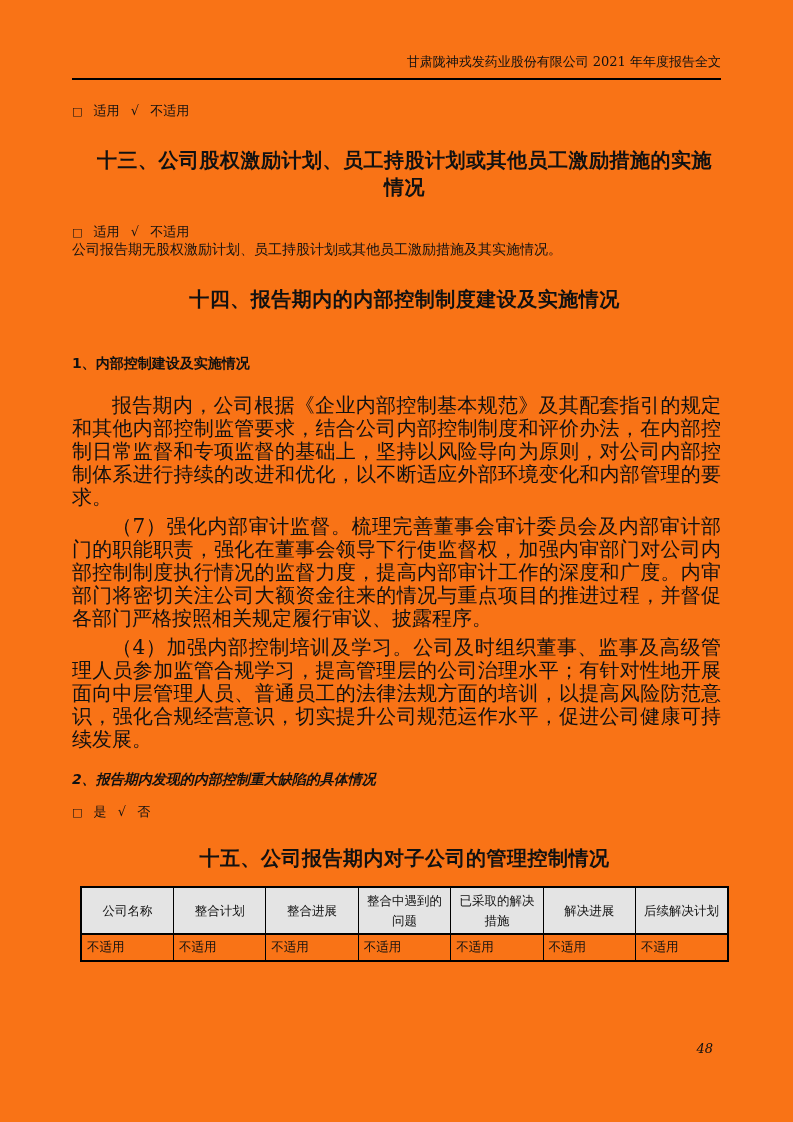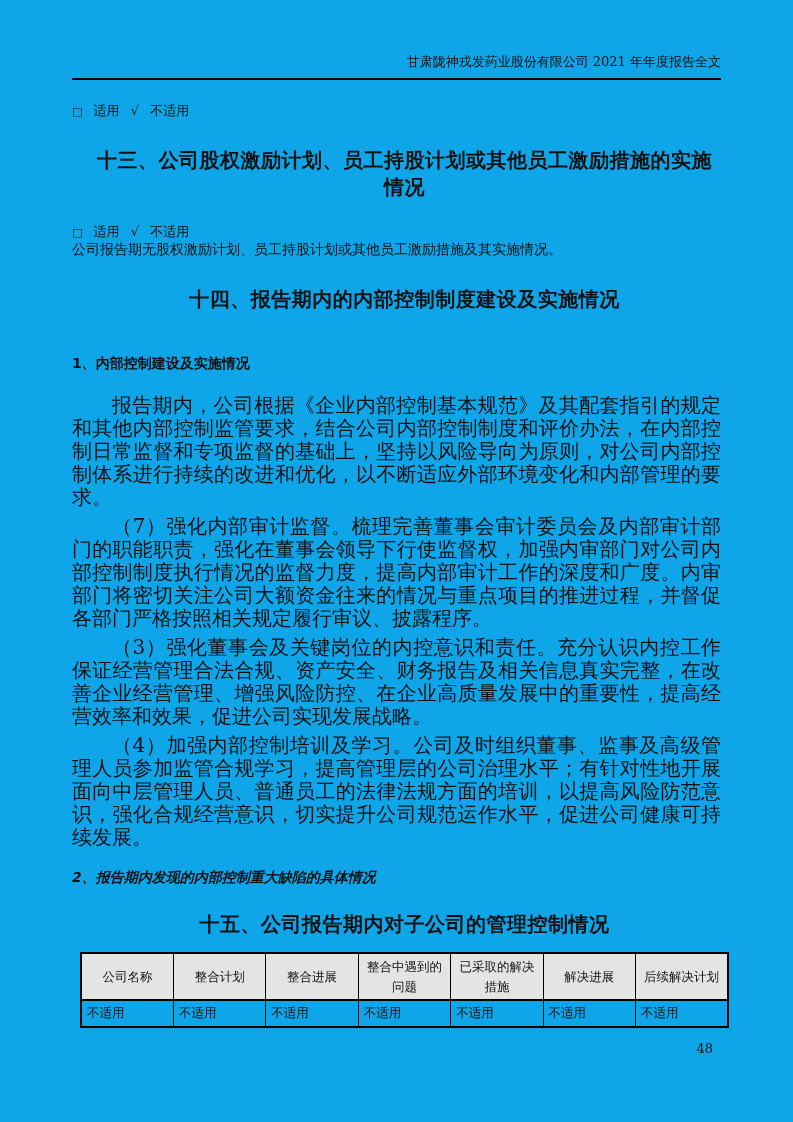--- a/index.html
+++ b/index.html
@@ -1,21 +1,21 @@
 <!DOCTYPE html>
 <html><head>
 <meta charset="utf-8">
 <style>
   * { box-sizing: border-box; }
   html, body { margin: 0; padding: 0; background: #ffffff; }
   .page {
     position: relative;
     width: 793px;
     height: 1122px;
-    background: #0ea5e9;
+    background: #f97316;
     color: #111111;
     font-family: "DejaVu Serif", "Liberation Serif", serif;
     overflow: hidden;
   }
   .content {
     position: absolute;
     left: 72px;
     top: 53px;
     width: 649px;
   }
@@ -87,20 +87,21 @@
     text-align: left;
     vertical-align: middle;
     height: 27px;
     padding: 2px 5px;
   }
   .page-number {
     position: absolute;
     top: 1041px;
     right: 80px;
     font-size: 13px;
+    font-style: italic;
   }
 </style>
 </head>
 <body>
 
 <div class="page">
   <div class="content">
 
     <div class="doc-header">甘肃陇神戎发药业股份有限公司 2021 年年度报告全文</div>
 
@@ -121,25 +122,30 @@
     </div>
 
     <div class="note">公司报告期无股权激励计划、员工持股计划或其他员工激励措施及其实施情况。</div>
 
     <div class="h-major">十四、报告期内的内部控制制度建设及实施情况</div>
 
     <div class="h-minor">1、内部控制建设及实施情况</div>
 
     <p class="body-para first">报告期内，公司根据《企业内部控制基本规范》及其配套指引的规定和其他内部控制监管要求，结合公司内部控制制度和评价办法，在内部控制日常监督和专项监督的基础上，坚持以风险导向为原则，对公司内部控制体系进行持续的改进和优化，以不断适应外部环境变化和内部管理的要求。</p>
     <p class="body-para">（7）强化内部审计监督。梳理完善董事会审计委员会及内部审计部门的职能职责，强化在董事会领导下行使监督权，加强内审部门对公司内部控制制度执行情况的监督力度，提高内部审计工作的深度和广度。内审部门将密切关注公司大额资金往来的情况与重点项目的推进过程，并督促各部门严格按照相关规定履行审议、披露程序。</p>
-    <p class="body-para">（3）强化董事会及关键岗位的内控意识和责任。充分认识内控工作保证经营管理合法合规、资产安全、财务报告及相关信息真实完整，在改善企业经营管理、增强风险防控、在企业高质量发展中的重要性，提高经营效率和效果，促进公司实现发展战略。</p>
     <p class="body-para">（4）加强内部控制培训及学习。公司及时组织董事、监事及高级管理人员参加监管合规学习，提高管理层的公司治理水平；有针对性地开展面向中层管理人员、普通员工的法律法规方面的培训，以提高风险防范意识，强化合规经营意识，切实提升公司规范运作水平，促进公司健康可持续发展。</p>
 
     <div class="h-minor sub2">2、报告期内发现的内部控制重大缺陷的具体情况</div>
 
+    <div class="appl-line yesno">
+      <span class="cb">□</span>
+      <span>是</span>
+      <span class="ck">√</span>
+      <span>否</span>
+    </div>
 
     <div class="h-major s15">十五、公司报告期内对子公司的管理控制情况</div>
 
     <table class="ctrl-table">
       <thead>
         <tr>
           <th>公司名称</th>
           <th>整合计划</th>
           <th>整合进展</th>
           <th>整合中遇到的问题</th>

